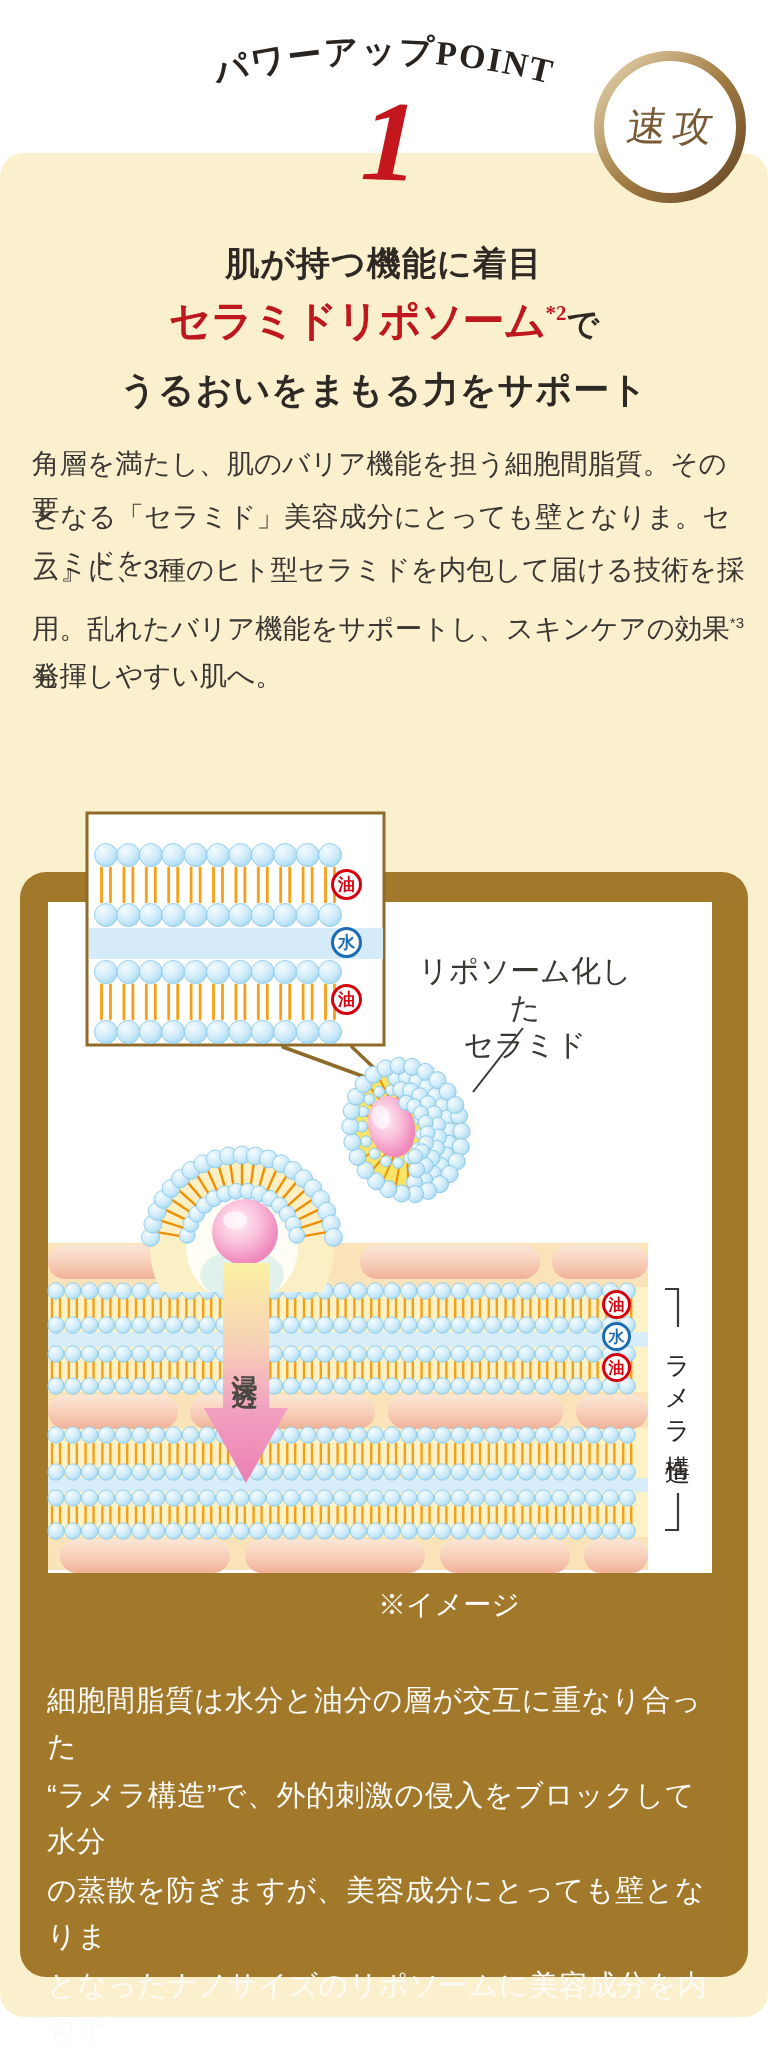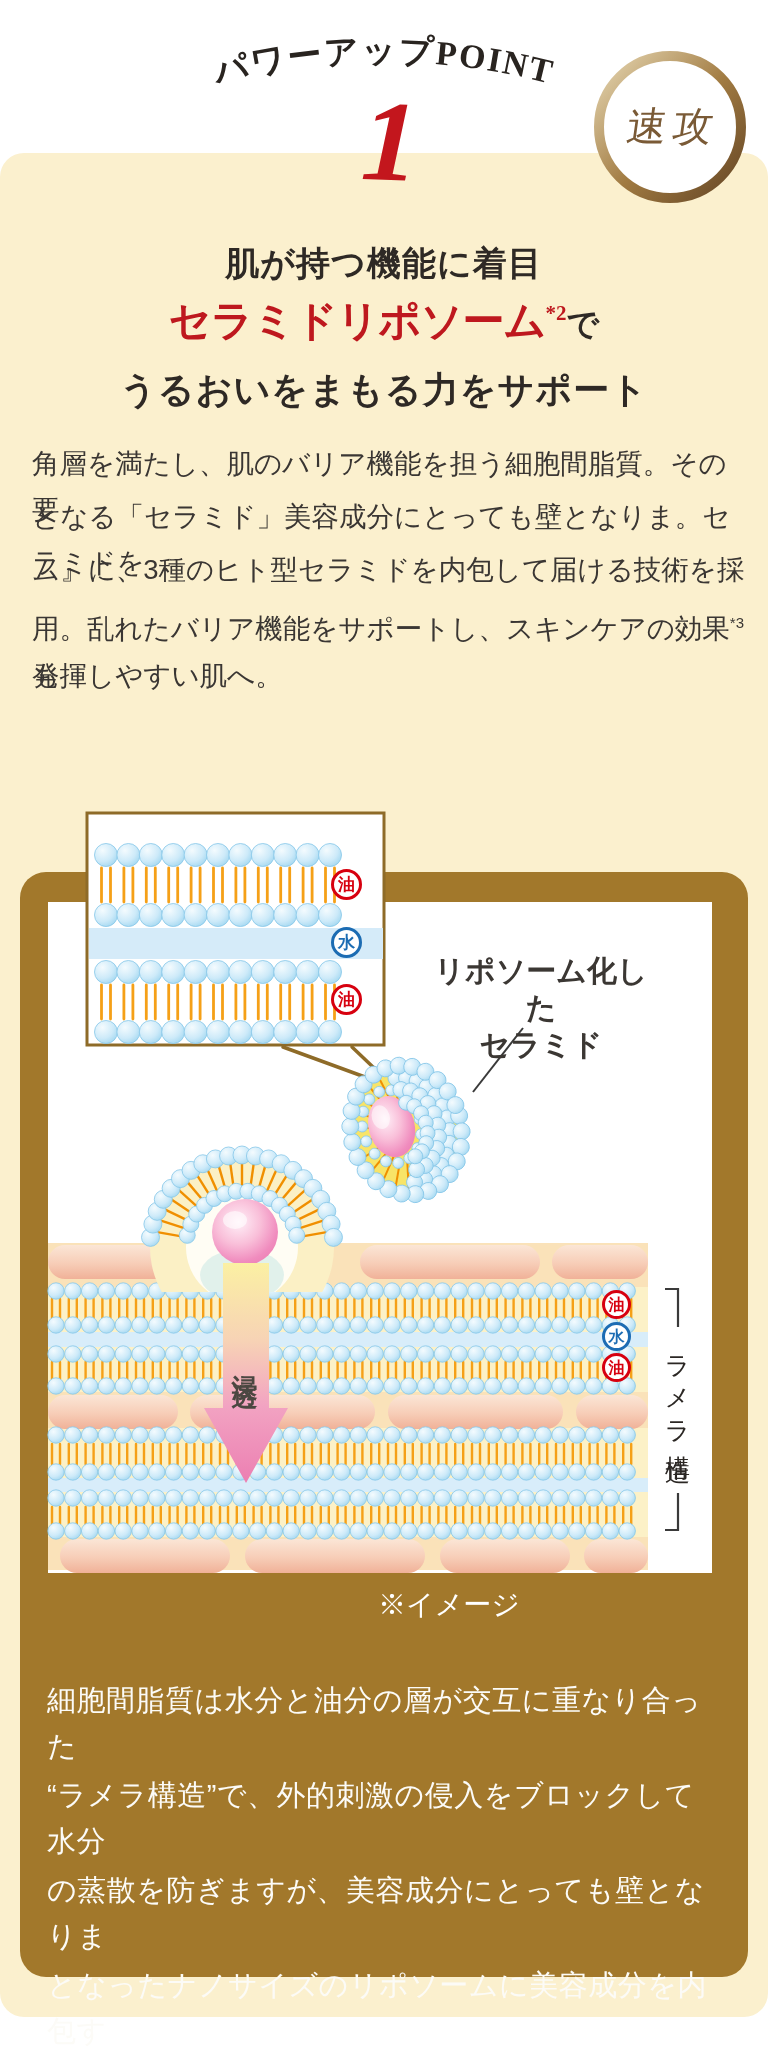--- a/index.html
+++ b/index.html
@@ -41,21 +41,21 @@
   #diagram-svg{position:absolute;left:20px;top:795px;z-index:4;}
 
   .round-badge{position:absolute;z-index:5;background:#fff;border-radius:50%;
     text-align:center;font-weight:bold;box-sizing:border-box;}
   .badge-big{width:31px;height:31px;border-width:3px;border-style:solid;font-size:17px;line-height:25px;}
   .badge-small{width:29px;height:29px;border-width:3px;border-style:solid;font-size:16px;line-height:23px;}
   .badge-oil{border-color:#d7000f;color:#d7000f;}
   .badge-water{border-color:#1c6cb3;color:#1c6cb3;}
 
   #liposome-label{position:absolute;left:415px;top:952px;width:220px;text-align:center;z-index:5;
-    color:#3b3733;font-size:30px;font-weight:bold;line-height:37px;margin-left:16px;}
+    color:#3b3733;font-size:30px;font-weight:normal;line-height:37px;}
   #penetration-label{position:absolute;left:228px;top:1354px;z-index:5;color:#4b4741;
     font-size:26px;letter-spacing:8px;writing-mode:vertical-rl;text-orientation:upright;font-weight:bold;}
   #lamella-label{position:absolute;left:662px;top:1338px;height:160px;z-index:5;color:#2b2724;
     font-size:25px;letter-spacing:4px;writing-mode:vertical-rl;text-orientation:upright;}
   #image-note{position:absolute;left:370px;top:1586px;width:150px;text-align:right;z-index:5;
     color:#ffffff;font-size:28px;}
 
   #bottom-par{position:absolute;left:47px;top:1634px;width:670px;z-index:5;
     color:#fcfbf7;font-size:29px;letter-spacing:0.5px;}
   #bottom-par .bline{height:52px;line-height:46px;margin-top:43px;}

